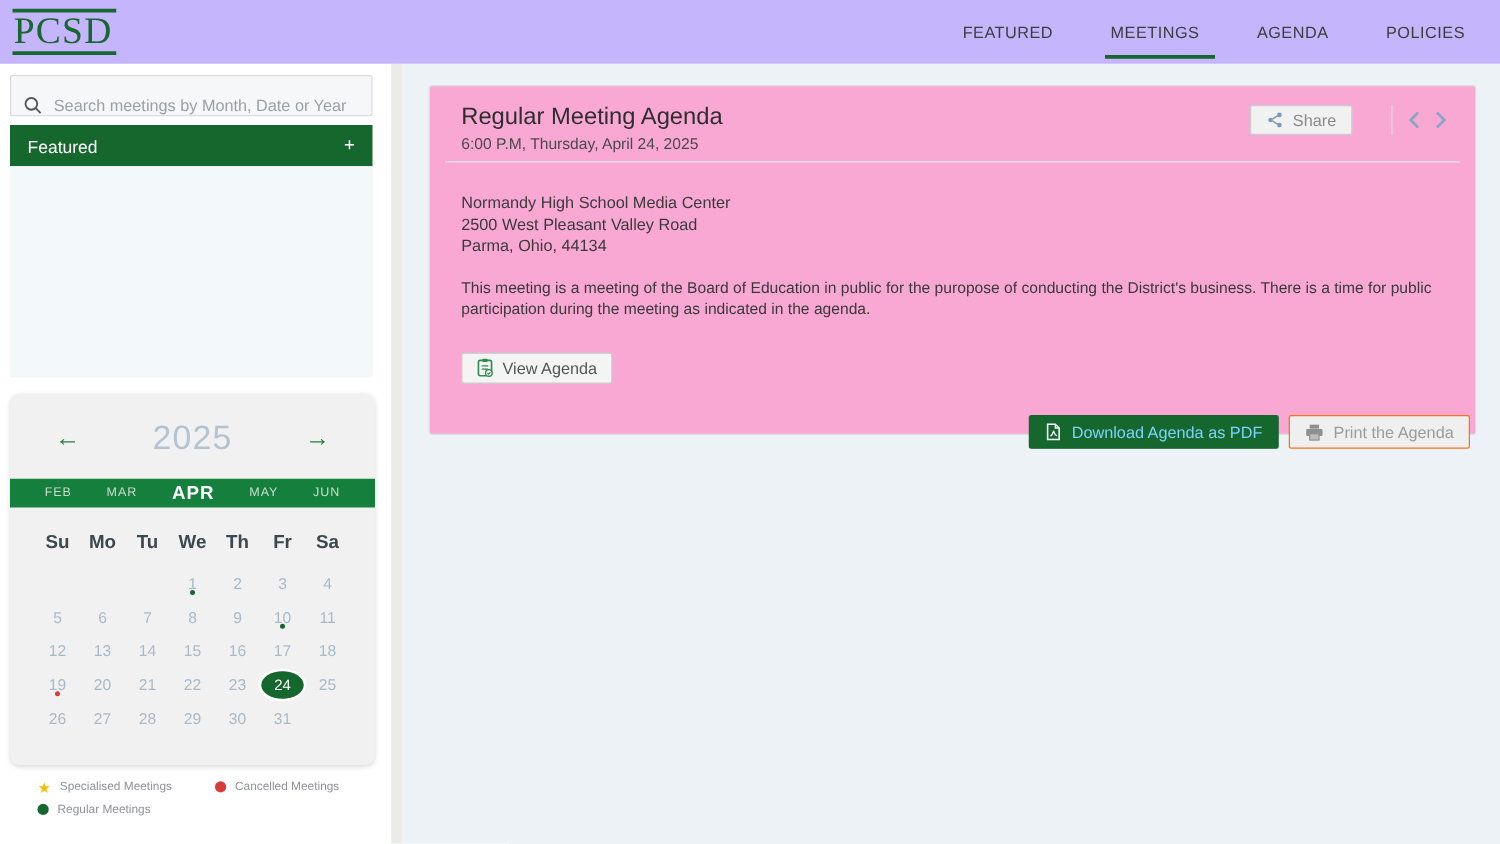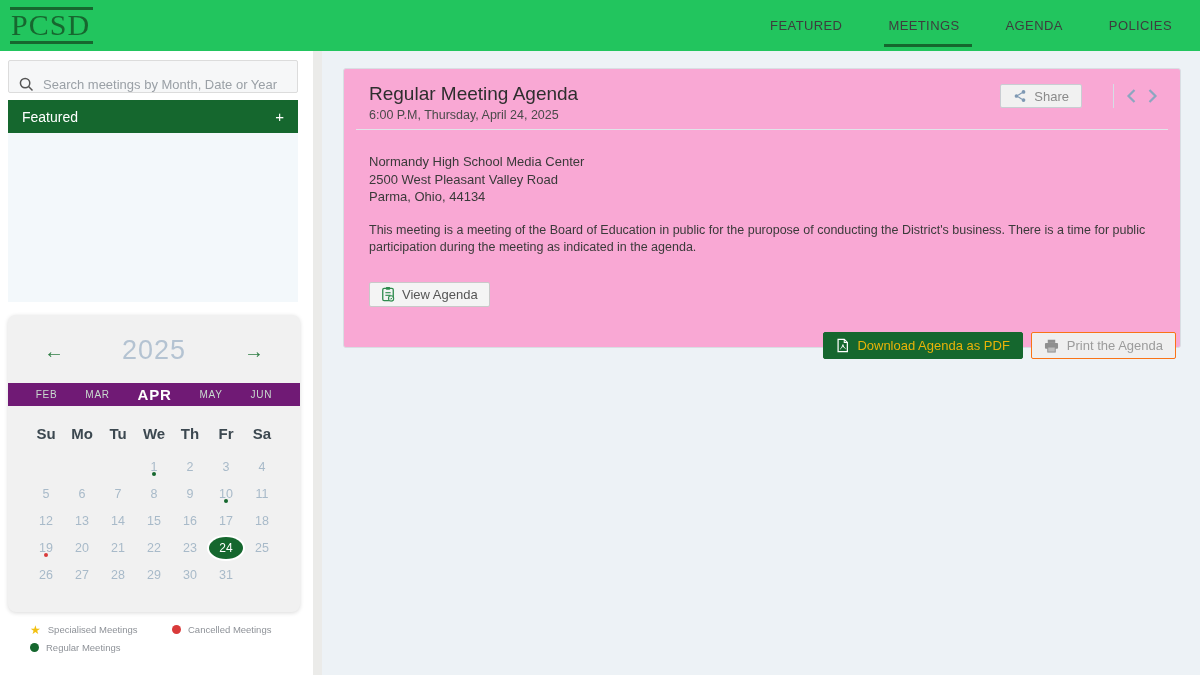--- a/index.html
+++ b/index.html
@@ -1,21 +1,21 @@
 <!DOCTYPE html>
 <html><head>
 <meta charset="utf-8">
 <style>
   * { margin:0; padding:0; box-sizing:border-box; }
   html,body { width:1200px; height:675px; overflow:hidden; background:#fff;
     font-family:"Liberation Sans","DejaVu Sans",sans-serif; }
   .stage { position:relative; width:1200px; height:675px; }
 
   
-  .header { position:absolute; left:0; top:0; width:1200px; height:51px; background:#22c55e; z-index:5; }
+  .header { position:absolute; left:0; top:0; width:1200px; height:51px; background:#c4b5fd; z-index:5; }
   .logo { position:absolute; left:10px; top:7px; font-family:"Liberation Serif","DejaVu Serif",serif;
     font-size:30px; line-height:30px; color:#17672f; border-top:3px solid #17672f; border-bottom:3px solid #17672f;
     padding:0 3px 1px 1px; letter-spacing:1px; }
   .nav { position:absolute; right:28px; top:0; height:51px; display:flex; align-items:center; gap:46px; }
   .nav-item { position:relative; font-size:13px; letter-spacing:0.4px; color:#3d3d3d; height:51px;
     display:flex; align-items:center; cursor:pointer; }
   .nav-item.active::after { content:""; position:absolute; left:-4px; right:-12px; bottom:4px; height:3px; background:#15672e; }
 
   
   .main-bg { position:absolute; left:322px; top:51px; width:878px; height:624px; background:#edf2f6; }
@@ -33,21 +33,21 @@
   .featured-panel { position:absolute; left:8px; top:133px; width:290px; height:169px; background:#f3f8fb; }
 
   
   .cal { position:absolute; left:8px; top:315px; width:292px; height:297px; background:#f1f1f1;
     border-radius:8px; box-shadow:0 1px 4px rgba(0,0,0,0.15); }
   .cal-arrow { position:absolute; top:24px; font-size:20px; color:#2e7d44; cursor:pointer; line-height:24px; }
   .cal-arrow.prev { left:36px; }
   .cal-arrow.next { right:36px; }
   .cal-year { position:absolute; top:20px; left:0; right:0; text-align:center; font-size:27px;
     color:#b4c3d2; letter-spacing:1px; }
-  .cal-months { position:absolute; top:68px; left:0; right:0; height:23px; background:#701a75;
+  .cal-months { position:absolute; top:68px; left:0; right:0; height:23px; background:#15803d;
     display:flex; justify-content:space-evenly; align-items:center; }
   .cal-month { font-size:10px; letter-spacing:0.8px; color:#c9dbcf; cursor:pointer; }
   .cal-month.active { color:#fff; font-weight:bold; font-size:15px; }
   .cal-dayhead { position:absolute; top:110px; left:20px; right:20px; display:grid;
     grid-template-columns:repeat(7,1fr); }
   .cal-dayhead span { text-align:center; font-size:15px; font-weight:700; color:#3c4850; }
   .cal-grid { position:absolute; top:138px; left:20px; right:20px; }
   .cal-week { display:grid; grid-template-columns:repeat(7,1fr); height:27px; }
   .cal-cell { position:relative; display:flex; align-items:center; justify-content:center; }
   .cal-cell .num { font-size:12.5px; color:#a8bac9; }
@@ -81,21 +81,21 @@
   .pager .chev { cursor:pointer; display:flex; align-items:center; }
   .card-body { position:absolute; left:25px; top:84px; right:8px; }
   .addr { font-size:13px; line-height:17.5px; color:#3a3a3a; }
   .descr { margin-top:16px; font-size:12.5px; line-height:17.5px; color:#3a3a3a; max-width:808px; }
   .view-btn { margin-top:25px; display:inline-flex; align-items:center; gap:7px; height:25px; padding:0 11px;
     background:#f4f4f4; border:1px solid #c9c9c9; border-radius:2px; font-size:13px; color:#555; cursor:pointer; }
 
   
   .actions { position:absolute; top:332px; right:24px; display:flex; gap:8px; }
   .btn-download { display:flex; align-items:center; gap:8px; height:27px; padding:0 12px; background:#15672e;
-    border:1px solid #15672e; border-radius:2px; color:#eab308; font-size:13px; cursor:pointer; }
+    border:1px solid #15672e; border-radius:2px; color:#7dd3fc; font-size:13px; cursor:pointer; }
   .btn-print { display:flex; align-items:center; gap:8px; height:27px; padding:0 12px; background:#efefef;
     border:1px solid #f97316; border-radius:2px; color:#9b9b9b; font-size:13px; cursor:pointer; }
 </style>
 </head>
 <body>
 
 <div class="stage">
 
   <div class="main-bg"></div>
   <div class="scroll-strip"></div>

